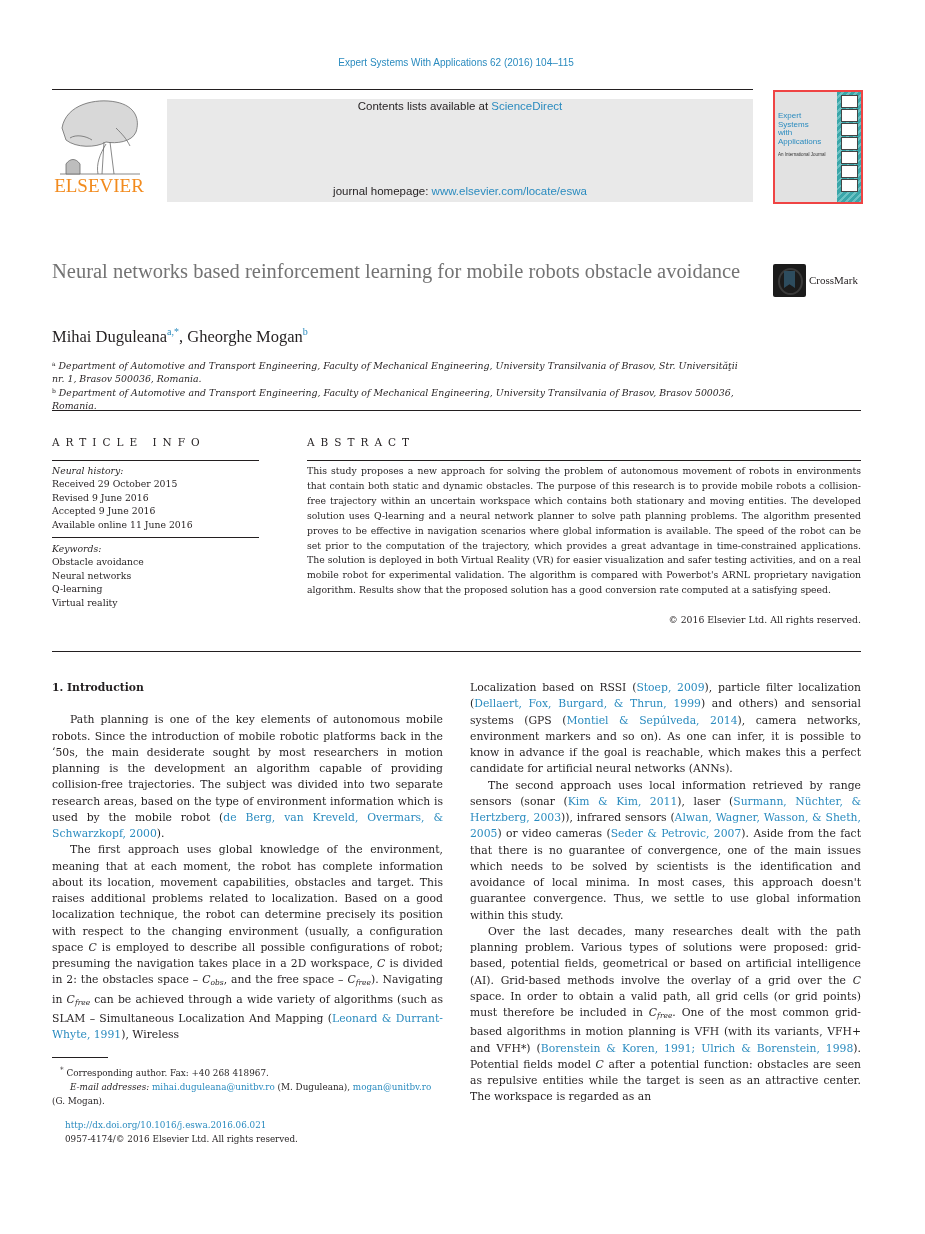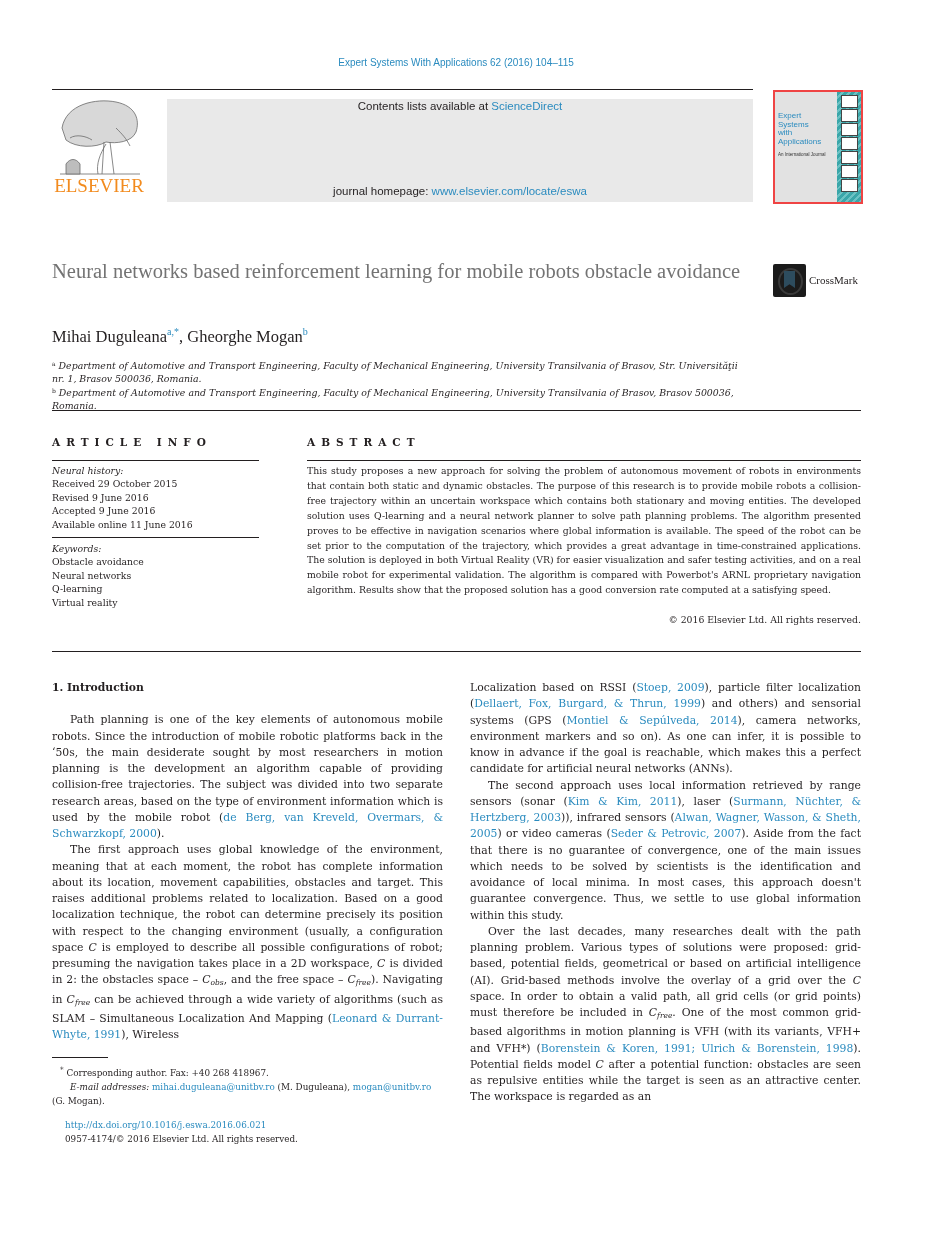--- a/index.html
+++ b/index.html
@@ -44,21 +44,21 @@
   .crossmark-label { position: absolute; left: 36px; top: 10px; font-family: "Liberation Serif", serif; font-size: 11px; color: #231f20; }
 
   .authors { top: 326px; left: 52px; font-family: "Liberation Serif", serif; font-size: 16.5px; color: #231f20; }
   .authors sup { font-size: 10px; color: #2a8bbf; vertical-align: 7px; }
   .affil { left: 52px; width: 700px; font-size: 9.4px; font-style: italic; line-height: 13px; color: #231f20;
            font-family: "DejaVu Serif", serif; }
   .affil sup { font-size: 6px; font-style: normal; vertical-align: 3px; }
 
   .rule-mid { top: 410px; left: 52px; width: 809px; height: 1px; background: #231f20; }
 
-  .sec-caps { font-size: 10.5px; letter-spacing: 6px; color: #231f20; font-family: "DejaVu Serif", serif; font-weight: bold; }
+  .sec-caps { font-size: 10.5px; letter-spacing: 6px; color: #231f20; font-family: "DejaVu Serif", serif; }
   .info-head { top: 436px; left: 52px; }
   .abs-head { top: 436px; left: 307px; }
   .info-rule1 { top: 460px; left: 52px; width: 207px; height: 1px; background: #231f20; }
   .abs-rule { top: 460px; left: 307px; width: 554px; height: 1px; background: #231f20; }
   .info-rule2 { top: 537px; left: 52px; width: 207px; height: 1px; background: #231f20; }
 
   .small { font-size: 9.3px; line-height: 13.4px; color: #231f20; }
   .hist { top: 464px; left: 52px; width: 207px; }
   .kw { top: 542px; left: 52px; width: 207px; }
   .it { font-style: italic; }

